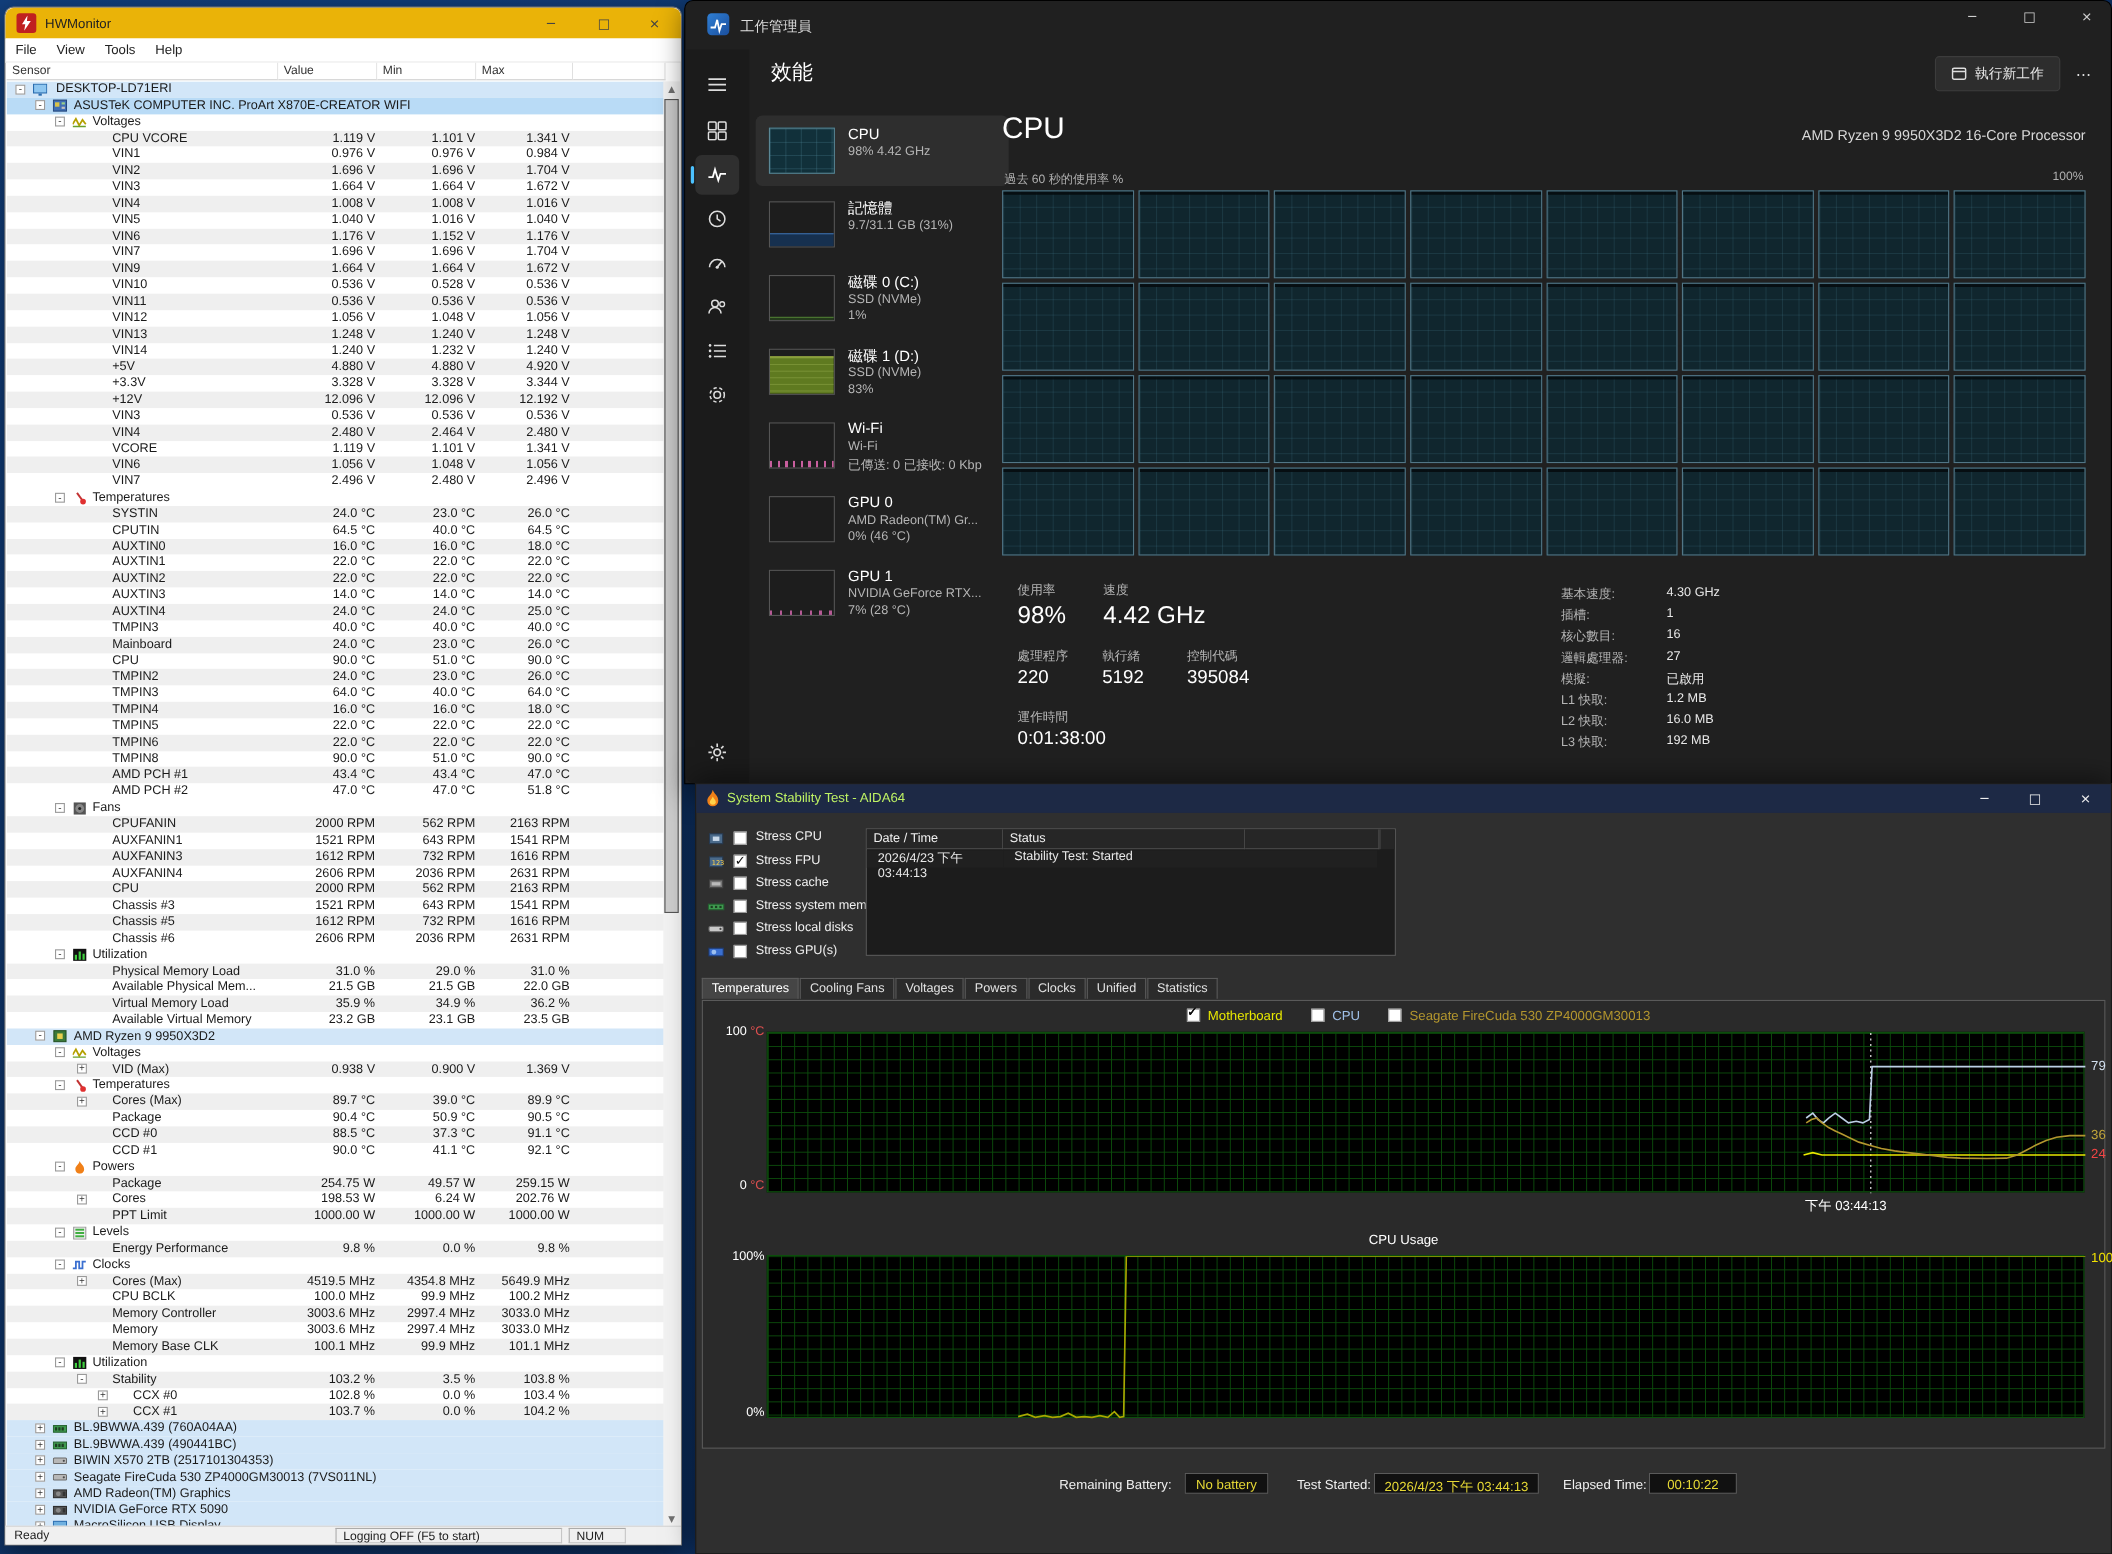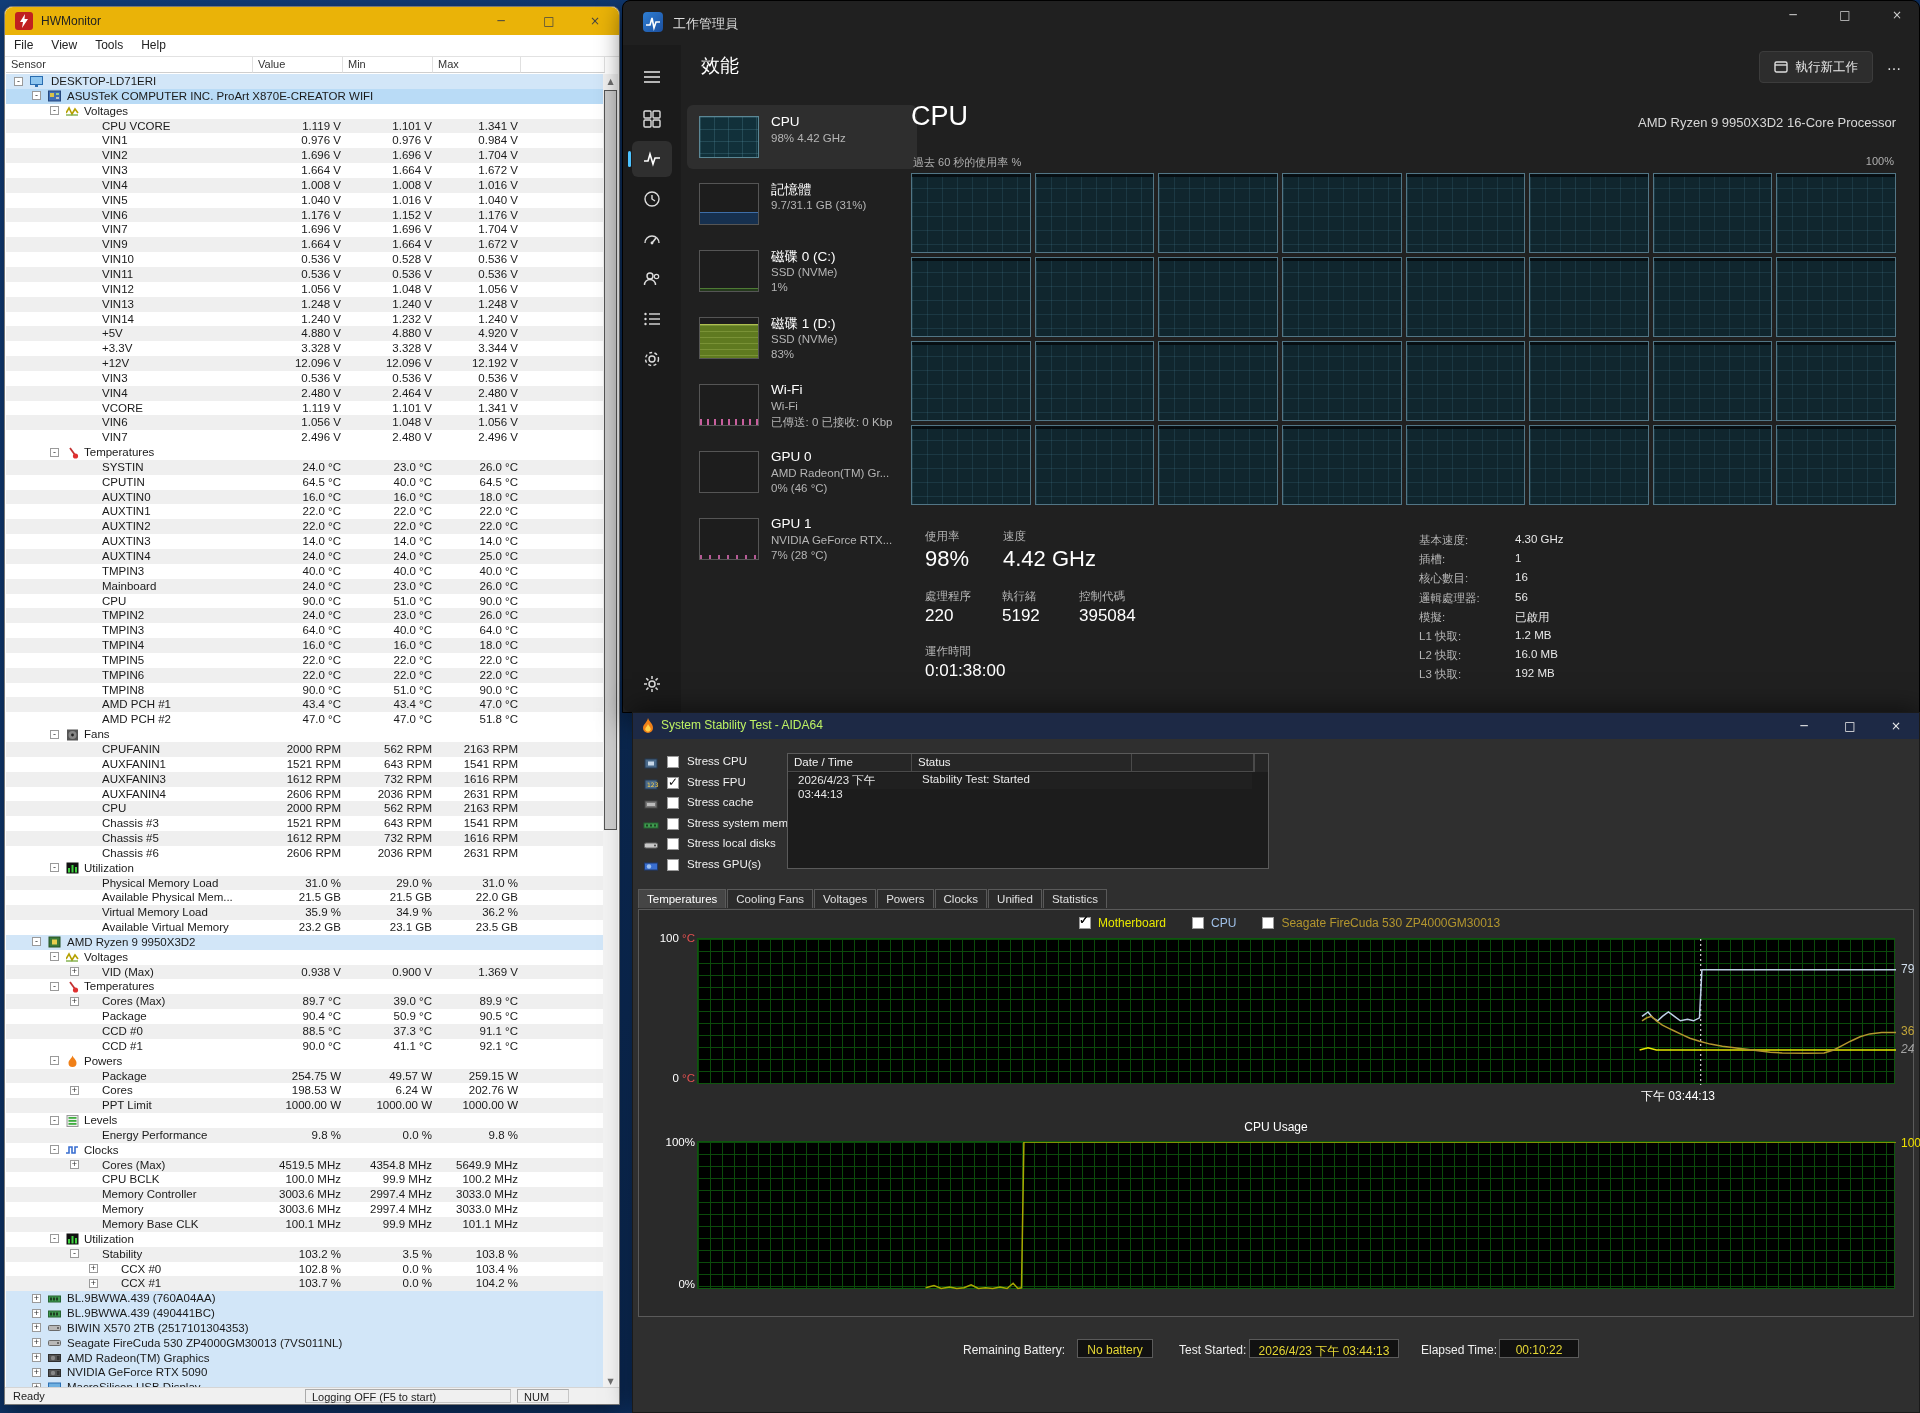--- a/index.html
+++ b/index.html
@@ -996,21 +996,21 @@
           </div>
           <div class="tm-stat" style="left:14px;top:547px">
     <div class="sl">運作時間</div>
             <div class="sv md">0:01:38:00</div>
           </div>
         </div>
       <div class="tm-details" id="tm-details">
           <div class="tm-detail-row"><span class="dl">基本速度:</span><span class="dv">4.30 GHz</span></div>
           <div class="tm-detail-row"><span class="dl">插槽:</span><span class="dv">1</span></div>
           <div class="tm-detail-row"><span class="dl">核心數目:</span><span class="dv">16</span></div>
-          <div class="tm-detail-row"><span class="dl">邏輯處理器:</span><span class="dv">56</span></div>
+          <div class="tm-detail-row"><span class="dl">邏輯處理器:</span><span class="dv">27</span></div>
           <div class="tm-detail-row"><span class="dl">模擬:</span><span class="dv">已啟用</span></div>
           <div class="tm-detail-row"><span class="dl">L1 快取:</span><span class="dv">1.2 MB</span></div>
           <div class="tm-detail-row"><span class="dl">L2 快取:</span><span class="dv">16.0 MB</span></div>
           <div class="tm-detail-row"><span class="dl">L3 快取:</span><span class="dv">192 MB</span></div>
         </div>
     </div>
   </div>
 
   <div class="win win-aida">
     <div class="aida-titlebar">
@@ -1105,21 +1105,21 @@
           <svg width="1198" height="146">
             <line x1="1002.726" x2="1002.726" y1="0" y2="146" stroke="#fff" stroke-width="1" stroke-dasharray="2 3"></line>
             <polyline points="941.6,111.0 950.0,108.8 958.4,111.0 1198.0,111.0" fill="none" stroke="#e8e800" stroke-width="1.5"></polyline>
             <polyline points="944.0,77.4 950.0,73.0 954.8,78.8 959.6,81.8 964.4,77.4 970.4,73.0 976.4,77.4 982.4,81.8 989.5,80.3 995.5,81.8 1001.5,78.8 1003.9,30.7 1198.0,30.7" fill="none" stroke="#bdd0e6" stroke-width="1.5"></polyline>
             <polyline points="944.0,81.8 948.8,78.8 953.6,77.4 958.4,81.8 964.4,86.1 970.4,89.1 976.4,92.0 982.4,94.9 991.9,99.3 1001.5,102.2 1012.3,105.1 1024.3,107.3 1036.3,108.8 1048.3,110.2 1060.2,111.7 1072.2,113.2 1084.2,113.9 1108.2,114.2 1126.1,113.9 1135.7,111.0 1144.1,106.6 1152.5,102.2 1162.1,97.8 1171.6,94.9 1183.6,93.4 1198.0,93.4" fill="none" stroke="#b3962e" stroke-width="1.5"></polyline>
           </svg>
         </div>
       <div id="plot-temp-rlabels">
           <span class="rlabel" style="color: rgb(210, 223, 238); top: 51.66px;">79</span>
           <span class="rlabel" style="color: rgb(195, 166, 58); top: 114.44px;">36</span>
-          <span class="rlabel" style="color: #a3a3a3; top: 131.96px; font-style: italic;">24</span>
+          <span class="rlabel" style="color: #ef4444; top: 131.96px;">24</span>
         </div>
       <span class="timelabel" id="aida-time-label">下午 03:44:13</span>
       <div class="gtitle" id="cpu-usage-title">CPU Usage</div>
       <span class="axlbl" style="left:20px;top:226px;width:36px;text-align:right" id="ax-u-top">100%</span>
       <span class="axlbl" style="left:26px;top:368px;width:30px;text-align:right" id="ax-u-bot">0%</span>
       <div class="plot plot2" id="plot-usage">
           <svg width="1198" height="148">
             <polyline points="227.6,145.8 236.0,143.6 243.2,146.5 251.6,145.0 258.8,146.5 266.0,145.8 273.1,142.8 280.3,146.5 287.5,145.8 294.7,146.5 301.9,145.0 309.1,146.5 315.1,141.3 319.9,146.5 323.5,145.8 325.9,0.0 1198.0,0.0" fill="none" stroke="#a8a800" stroke-width="1.5"></polyline>
           </svg>
         </div>

